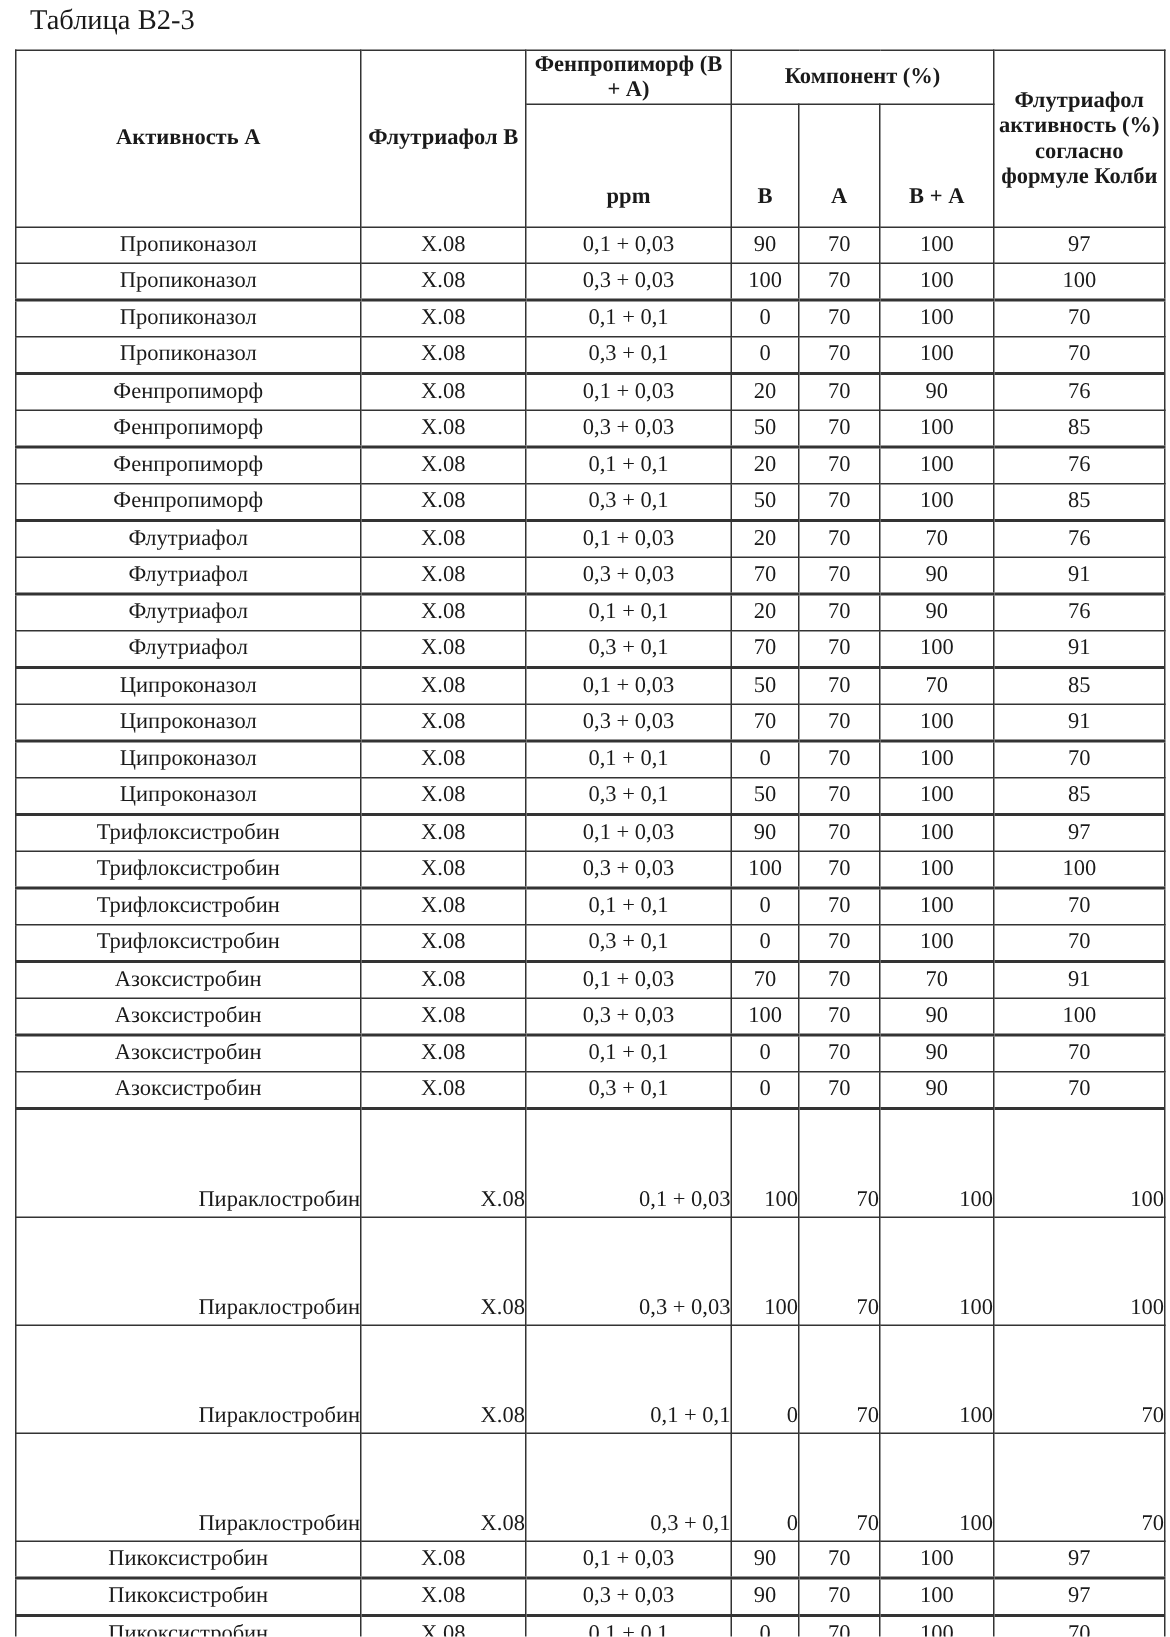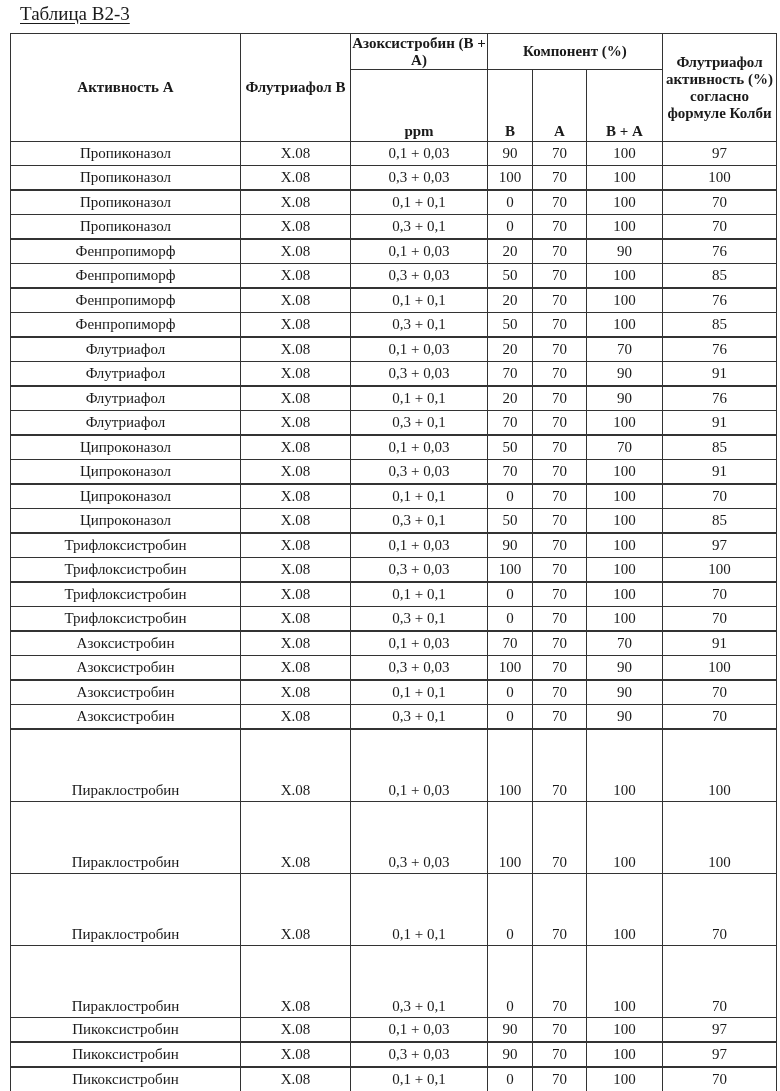--- a/index.html
+++ b/index.html
@@ -1,54 +1,54 @@
 <!DOCTYPE html>
 <html><head>
 <meta charset="utf-8">
 <style>
   html, body { margin: 0; padding: 0; background: #ffffff; }
   body { width: 780px; height: 1091px; position: relative; overflow: hidden;
          font-family: "Liberation Serif", "DejaVu Serif", serif; color: #1a1a1a; }
   .caption { position: absolute; left: 20px; top: 3px; font-size: 19px;
-             text-decoration: underline; text-underline-offset: 3px; }
+             text-underline-offset: 3px; }
   table { position: absolute; left: 10px; top: 33px; width: 766px;
           border-collapse: collapse; table-layout: fixed; }
   col.c1 { width: 230px; } col.c2 { width: 110px; } col.c3 { width: 137px; }
   col.c4 { width: 45px; } col.c5 { width: 54px; } col.c6 { width: 76px; }
   col.c7 { width: 114px; }
   th, td { border: 1px solid #333; text-align: center; padding: 0; }
   th { font-weight: bold; font-size: 15px; line-height: 17px; }
   td { font-size: 15px; height: 23px; line-height: 23px; }
   td.lt { border-left-color: #999; }
   th.lt { border-left-color: #999; }
-  tr.tall td { height: 69px; vertical-align: bottom; padding-bottom: 2px; line-height: 18px; }
+  tr.tall td { height: 69px; vertical-align: bottom; padding-bottom: 2px; line-height: 18px; text-align: right; }
   tr.thick td { border-top: 2px solid #333; }
   .h-top { height: 35px; }
-  .h-bot { height: 70px; vertical-align: bottom; padding-bottom: 1px; }
+  .h-bot { height: 70px; vertical-align: bottom; padding-bottom: 11px; }
 </style>
 </head>
 <body>
 
 <div class="caption">Таблица В2-3</div>
 
 <table>
   <colgroup>
     <col class="c1">
       <col class="c2">
       <col class="c3">
       <col class="c4">
       <col class="c5">
       <col class="c6">
       <col class="c7">
   </colgroup>
   <thead>
     <tr>
       <th rowspan="2">Активность А</th>
       <th rowspan="2">Флутриафол В</th>
-      <th class="h-top">Азоксистробин (В + А)</th>
+      <th class="h-top">Фенпропиморф (В + А)</th>
       <th class="h-top" colspan="3">Компонент (%)</th>
       <th rowspan="2">Флутриафол активность (%) согласно формуле Колби</th>
     </tr>
     <tr>
       <th class="h-bot">ppm</th>
       <th class="h-bot">В</th>
       <th class="h-bot lt">А</th>
       <th class="h-bot lt">В + А</th>
     </tr>
   </thead>

